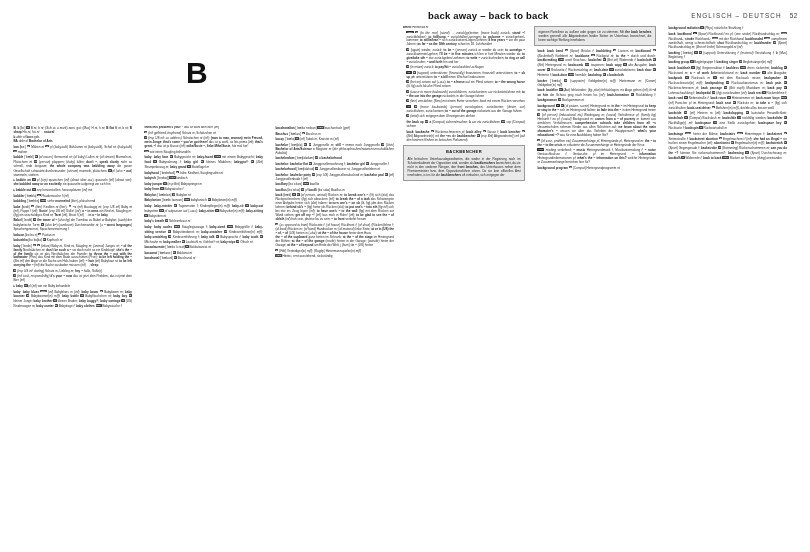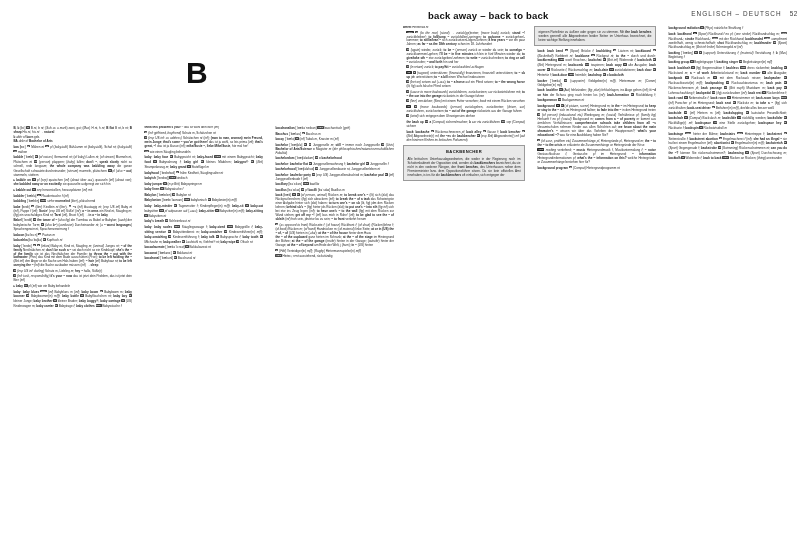--- a/index.html
+++ b/index.html
@@ -10,21 +10,21 @@
     font-family: "Liberation Sans", sans-serif;
     color: #1a1a1a;
     overflow: hidden;
   }
   .page { position: relative; width: 810px; height: 552px; padding: 0; }
 
   
   .runhead {
     position: absolute;
     left: 428px; top: 10px; right: 12px;
-    display: flex; justify-content: space-between; align-items: flex-start;
+    display: flex; justify-content: space-between; align-items: center;
   }
   .runhead-left {
     font-size: 9.5px; font-weight: bold; letter-spacing: .2px; color: #111;
   }
   .runhead-right {
     font-size: 6.4px; letter-spacing: 1.1px; color: #3a3a3a;
   }
   .runhead-right .pageno { margin-left: 8px; letter-spacing: .6px; }
 
   

